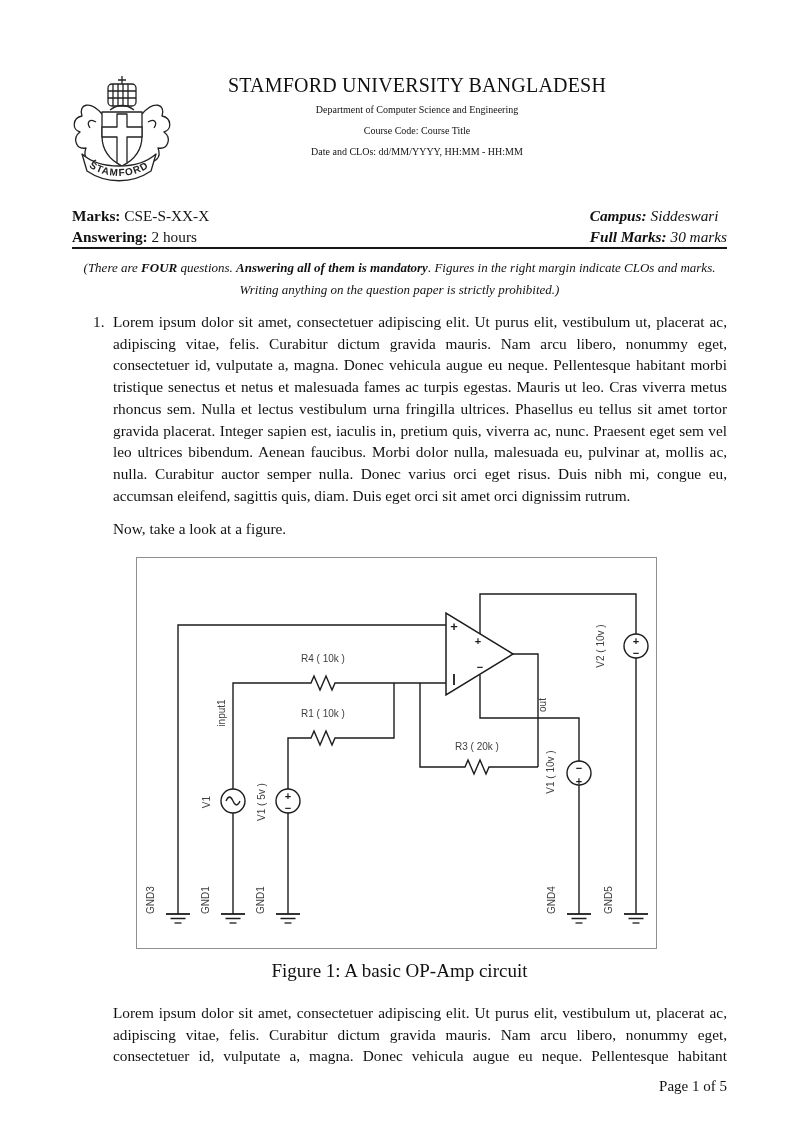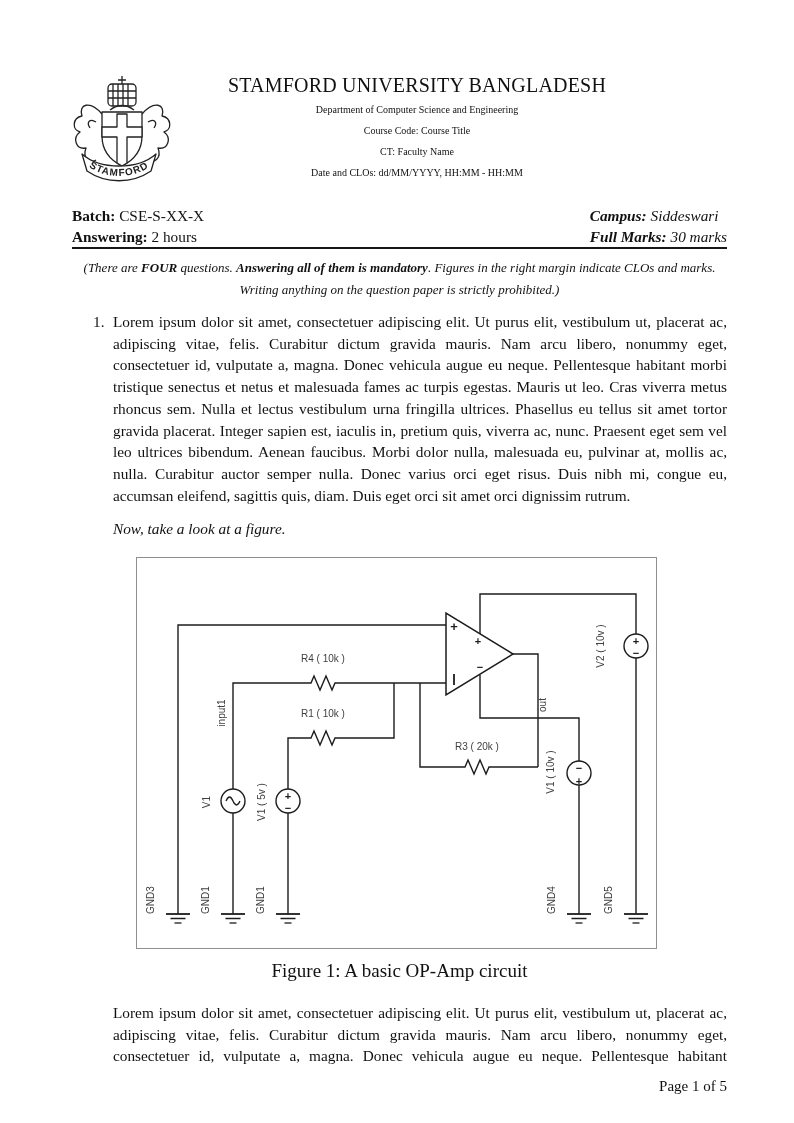--- a/index.html
+++ b/index.html
@@ -20,21 +20,21 @@
   
   .rule{position:absolute;left:72px;top:247px;width:655px;height:2px;background:#161616;}
   
   .instr{position:absolute;left:72px;top:257px;width:655px;text-align:center;
          font-style:italic;font-size:13px;line-height:21.5px;}
   .bi{font-weight:bold;}
   
   .qwrap{position:absolute;left:72px;top:311px;width:655px;}
   .qnum{position:absolute;left:21px;top:0;font-size:15.3px;line-height:21.7px;}
   .qbody{margin:0 0 0 41px;width:614px;text-align:justify;font-size:15.3px;line-height:21.7px;}
-  .fig-intro{position:absolute;left:113px;top:520px;font-size:15.3px;font-style:italic;}
+  .fig-intro{position:absolute;left:113px;top:520px;font-size:15.3px;}
   
   .fig-box{position:absolute;left:136px;top:557px;width:519px;height:390px;border:1px solid #8f8f8f;}
   .schematic{display:block;width:519px;height:390px;}
   .slabel{font:10px "Liberation Sans", sans-serif;fill:#3f3f3f;}
   .smark{font:700 11px "Liberation Sans", sans-serif;fill:#1c1c1c;}
   .smark-lg{font:700 13px "Liberation Sans", sans-serif;fill:#1c1c1c;}
   .caption{position:absolute;left:72px;top:960px;width:655px;text-align:center;font-size:19px;}
   
   .after{position:absolute;left:113px;top:1002px;width:614px;margin:0;
          text-align:justify;text-align-last:justify;font-size:15.3px;line-height:21.7px;}
@@ -70,28 +70,27 @@
     </g>
     <text style="font:700 10px 'Liberation Sans', sans-serif;fill:#222222;letter-spacing:1px;">
       <textPath href="#bannerPath" startOffset="50%" text-anchor="middle">STAMFORD</textPath>
     </text>
   </svg>
 
   <div class="header-text">
     <div class="uni-title">STAMFORD UNIVERSITY BANGLADESH</div>
     <div class="h-line">Department of Computer Science and Engineering</div>
     <div class="h-line">Course Code: Course Title</div>
-    <div class="h-line">CT: Faculty Name</div>
     <div class="h-line">Date and CLOs: dd/MM/YYYY, HH:MM - HH:MM</div>
   </div>
 
   <div class="meta">
     <div class="col-left">
       <div>
-        <span class="lbl">Batch:</span>
+        <span class="lbl">Marks:</span>
         <span>CSE-S-XX-X</span>
       </div>
       <div>
         <span class="lbl">Answering:</span>
         <span>2 hours</span>
       </div>
     </div>
     <div class="col-right">
       <div>
         <span class="lbl">Campus:</span>

